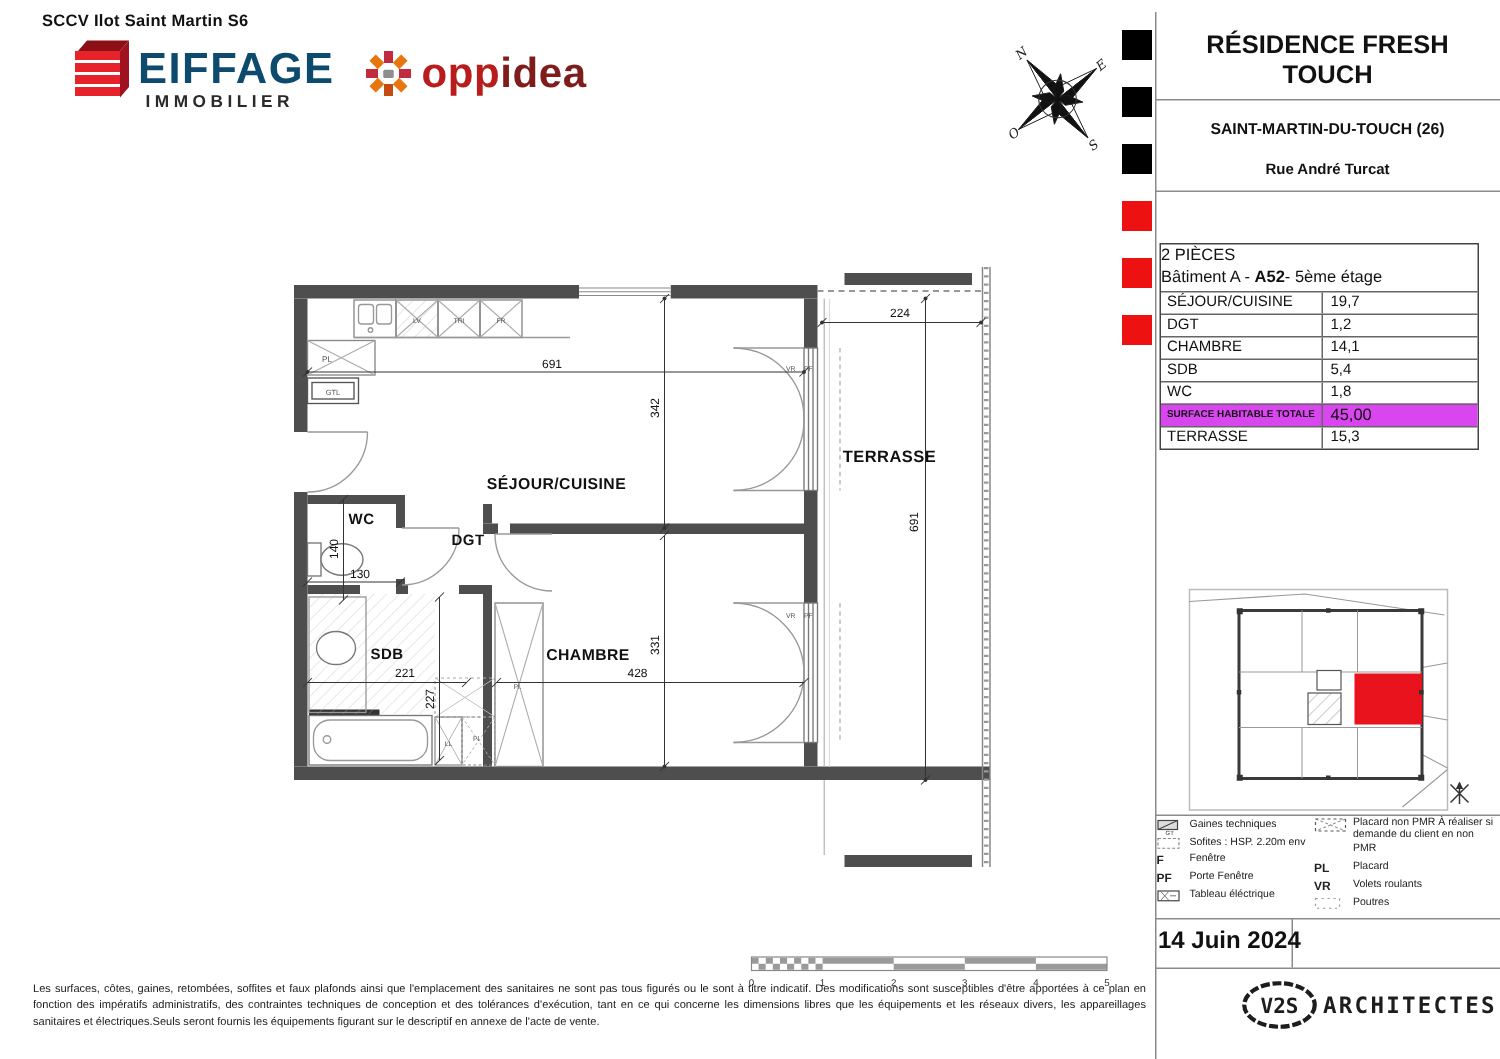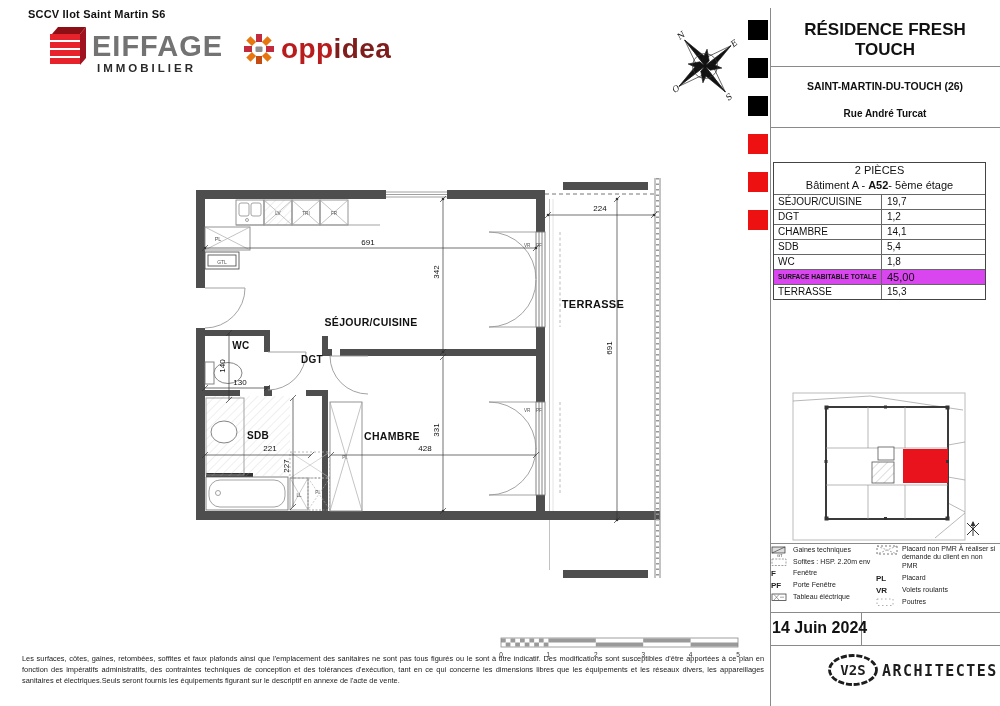--- a/index.html
+++ b/index.html
@@ -2,32 +2,32 @@
 <html><head>
 <meta charset="utf-8">
 <style>
   html,body{margin:0;padding:0;}
   body{width:1000px;height:706px;position:relative;background:#fff;overflow:hidden;
        font-family:"Liberation Sans",sans-serif;color:#111;}
   .a{position:absolute;}
   .bold{font-weight:bold;}
   
   .sccv{left:28px;top:8px;font-size:11px;font-weight:bold;letter-spacing:.2px;}
-  .eiffage-name{left:92px;top:30px;font-size:29px;font-weight:800;letter-spacing:1px;color:#737373;}
+  .eiffage-name{left:92px;top:30px;font-size:29px;font-weight:800;letter-spacing:1px;color:#0c4a6e;}
   .eiffage-sub{left:97px;top:62px;font-size:11.5px;font-weight:bold;letter-spacing:3px;color:#2a2a2a;}
   .opp-text{left:281px;top:33px;font-size:28px;font-weight:bold;letter-spacing:.4px;}
   .opp-l{color:#b91c1c;}.opp-r{color:#7f1d1d;}
   
   .vline{border-left:1px solid #8a8a8a;width:0;}
   .hline{border-top:1px solid #8a8a8a;height:0;}
   .regsq{width:20px;height:20px;left:748px;}
   .rp-title{left:772px;width:226px;text-align:center;font-weight:bold;}
   
   .tbl{left:773px;top:162px;width:211px;border:1px solid #444;font-size:10px;background:#fff;}
-  .tbl-head{height:31px;text-align:center;line-height:15px;font-size:11px;}
+  .tbl-head{height:31px;text-align:left;line-height:15px;font-size:11px;}
   .trow{display:flex;border-top:1px solid #666;height:14px;line-height:14px;}
   .tcell-l{width:103px;border-right:1px solid #666;padding-left:4px;overflow:hidden;white-space:nowrap;}
   .tcell-v{padding-left:5px;}
   .trow-total{background:#d946ef;}
   .trow-total .tcell-l{font-size:6.6px;font-weight:bold;line-height:14px;}
   .trow-total .tcell-v{font-size:11px;}
   
   .lg{font-size:7px;color:#222;line-height:1.2;}
   .lg-abbr{font-size:8px;font-weight:bold;color:#222;}
   

